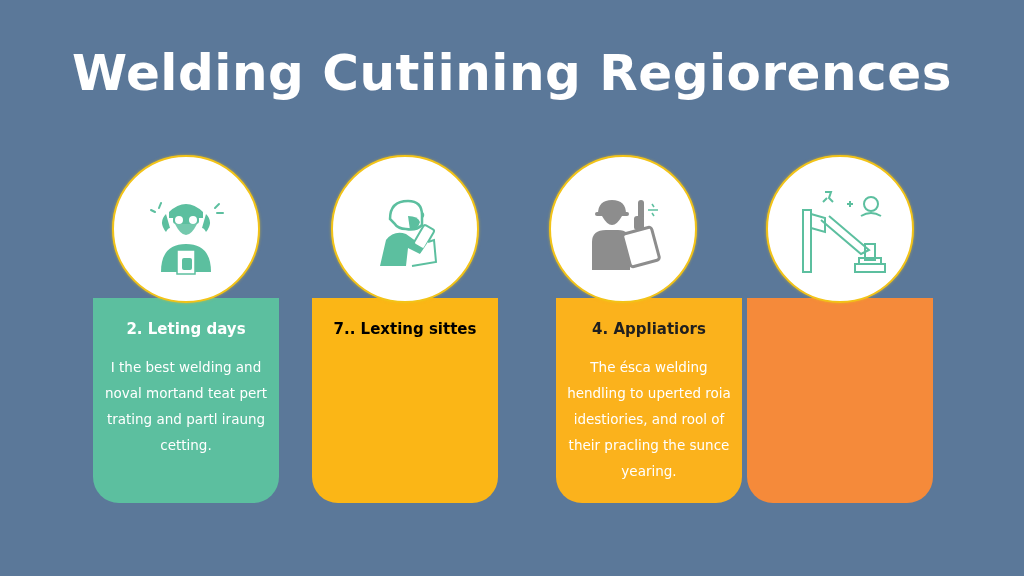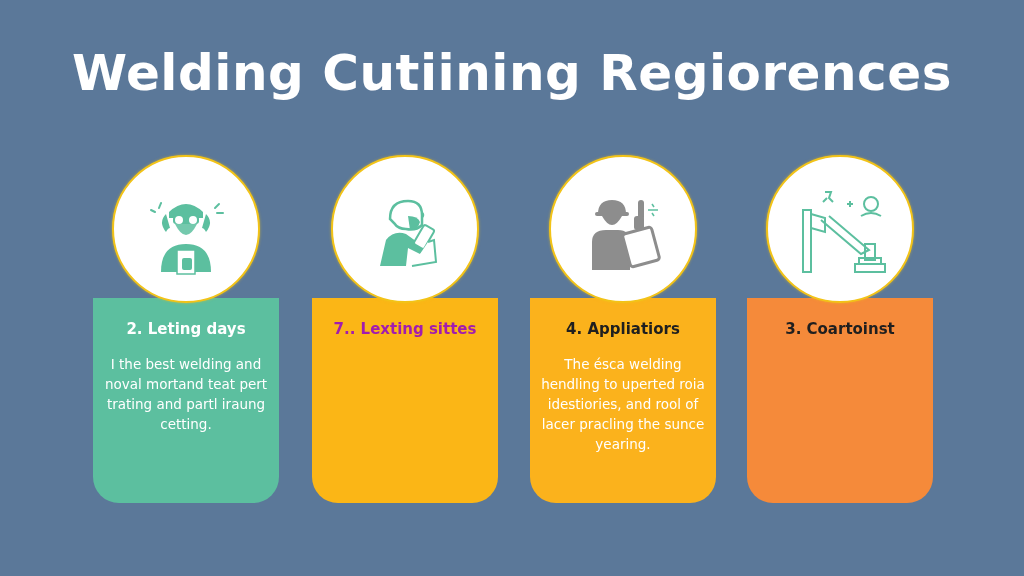--- a/index.html
+++ b/index.html
@@ -19,21 +19,21 @@
       position: absolute; top: 298px; width: 186px; height: 205px;
       border-radius: 0 0 26px 26px;
       padding-top: 22px; text-align: center;
     }
     .card-heading {
       font-family: "DejaVu Sans", sans-serif; font-weight: bold;
       font-size: 15px; margin-bottom: 16px;
     }
     .card-body {
       font-family: "DejaVu Sans", sans-serif;
-      font-size: 13.5px; line-height: 20px; color: #ffffff;
+      font-size: 13.5px; line-height: 26px; color: #ffffff;
       padding: 0 8px;
     }
     .circle {
       position: absolute; top: 155px; width: 148px; height: 148px;
       border-radius: 50%; background: #ffffff;
       border: 2px solid #f2c318;
       box-shadow: 0 0 3px rgba(242, 195, 24, 0.6);
       display: flex; align-items: center; justify-content: center;
     }
     .circle svg { width: 110px; height: 110px; }
@@ -66,40 +66,40 @@
       <g stroke="#5cbf9f" stroke-width="2" stroke-linecap="round">
         <line x1="28" y1="34" x2="30" y2="29"></line>
         <line x1="24" y1="38" x2="20" y2="36"></line>
         <line x1="84" y1="34" x2="88" y2="30"></line>
         <line x1="86" y1="39" x2="92" y2="39"></line>
       </g>
     </svg>
   </div>
 
   <div class="card" style="left:312px; background:#fbb616;">
-    <div class="card-heading" style="color:#a21caf;">7.. Lexting sittes</div>
+    <div class="card-heading" style="color:#000000;">7.. Lexting sittes</div>
   </div>
   <div class="circle" style="left:331px;">
     <svg viewBox="0 0 110 110">
       <g fill="none" stroke="#5cbf9f" stroke-width="2.5">
         <path d="M40 45 q0 -18 18 -18 q14 0 14 14 l0 10 q-6 6 -16 4 q-8 0 -12 -6 z"></path>
       </g>
       <path d="M58 42 q10 0 12 6 q-2 8 -10 8 z" fill="#5cbf9f"></path>
       <path d="M30 92 l6 -26 q8 -10 20 -6 l14 10 l8 -6 l4 6 l-12 10 l-12 -6 l-2 18 z" fill="#5cbf9f"></path>
       <rect x="68" y="52" width="12" height="22" rx="2" transform="rotate(30 74 63)" fill="#fff" stroke="#5cbf9f" stroke-width="2"></rect>
       <path d="M62 92 l24 -4 l-2 -22 l-6 2" fill="#fff" stroke="#5cbf9f" stroke-width="2"></path>
       <g stroke="#5cbf9f" stroke-width="1.5" fill="none">
         <path d="M72 44 q3 -3 0 -6"></path>
       </g>
     </svg>
   </div>
 
-  <div class="card" style="left:530px; background:#fbb21c;">
+  <div class="card" style="left:556px; background:#fbb21c;">
     <div class="card-heading" style="color:#1f1f1f;">4. Appliatiors</div>
-    <div class="card-body">The ésca welding hendling to uperted roia idestiories, and rool of lacer pracling the sunce yearing.</div>
+    <div class="card-body">The ésca welding hendling to uperted roia idestiories, and rool of their pracling the sunce yearing.</div>
   </div>
   <div class="circle" style="left:549px;">
     <svg viewBox="0 0 110 110">
       <g fill="#8d8d8d">
         <path d="M30 40 q0 -14 14 -14 q14 0 14 14 z"></path>
         <rect x="27" y="38" width="34" height="4" rx="2"></rect>
         <path d="M34 42 q10 18 20 0 z"></path>
         <path d="M24 96 l0 -28 q0 -12 14 -12 l12 0 q12 0 12 12 l0 28 z"></path>
         <rect x="70" y="26" width="6" height="20" rx="3"></rect>
         <rect x="66" y="42" width="10" height="14" rx="3"></rect>
@@ -107,21 +107,20 @@
       <rect x="58" y="56" width="30" height="34" rx="3" transform="rotate(-15 73 73)" fill="#fff" stroke="#8d8d8d" stroke-width="3"></rect>
       <g stroke="#5cbf9f" stroke-width="1.5">
         <line x1="80" y1="36" x2="90" y2="36"></line>
         <line x1="84" y1="30" x2="86" y2="33"></line>
         <line x1="84" y1="39" x2="86" y2="42"></line>
       </g>
     </svg>
   </div>
 
   <div class="card" style="left:747px; background:#f58a3a;">
-    <div class="card-heading" style="color:#1f1f1f;">3. Coartoinst</div>
   </div>
   <div class="circle" style="left:766px;">
     <svg viewBox="0 0 110 110">
       <g fill="none" stroke="#5cbf9f" stroke-width="2">
         <rect x="18" y="36" width="8" height="62"></rect>
         <path d="M26 40 l14 4 l0 14 l-14 -4"></path>
         <path d="M36 46 l40 34 l8 -4 l-40 -34"></path>
         <rect x="80" y="70" width="10" height="16"></rect>
         <rect x="74" y="84" width="22" height="6"></rect>
         <rect x="70" y="90" width="30" height="8"></rect>

